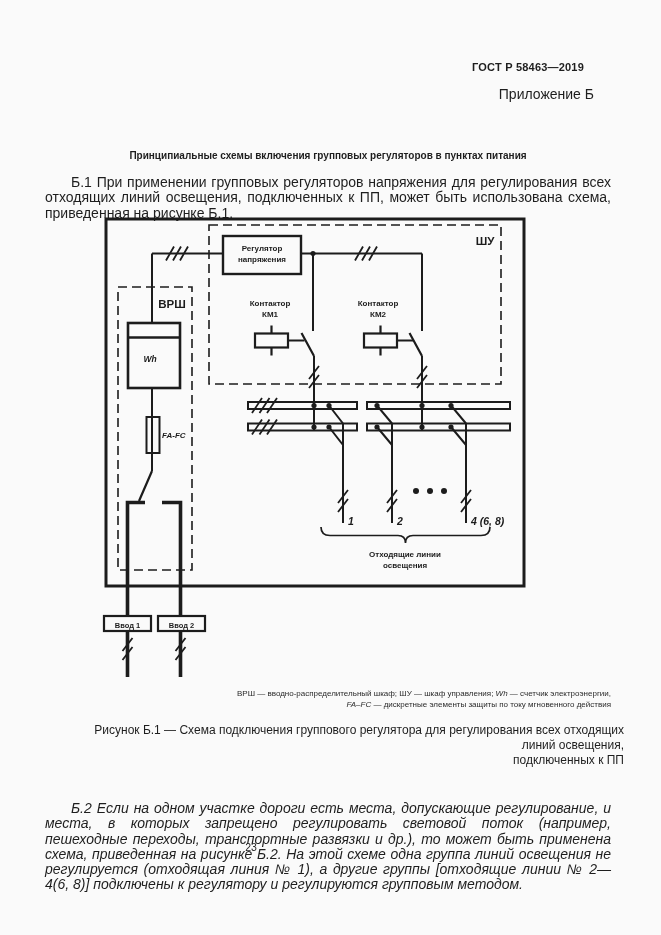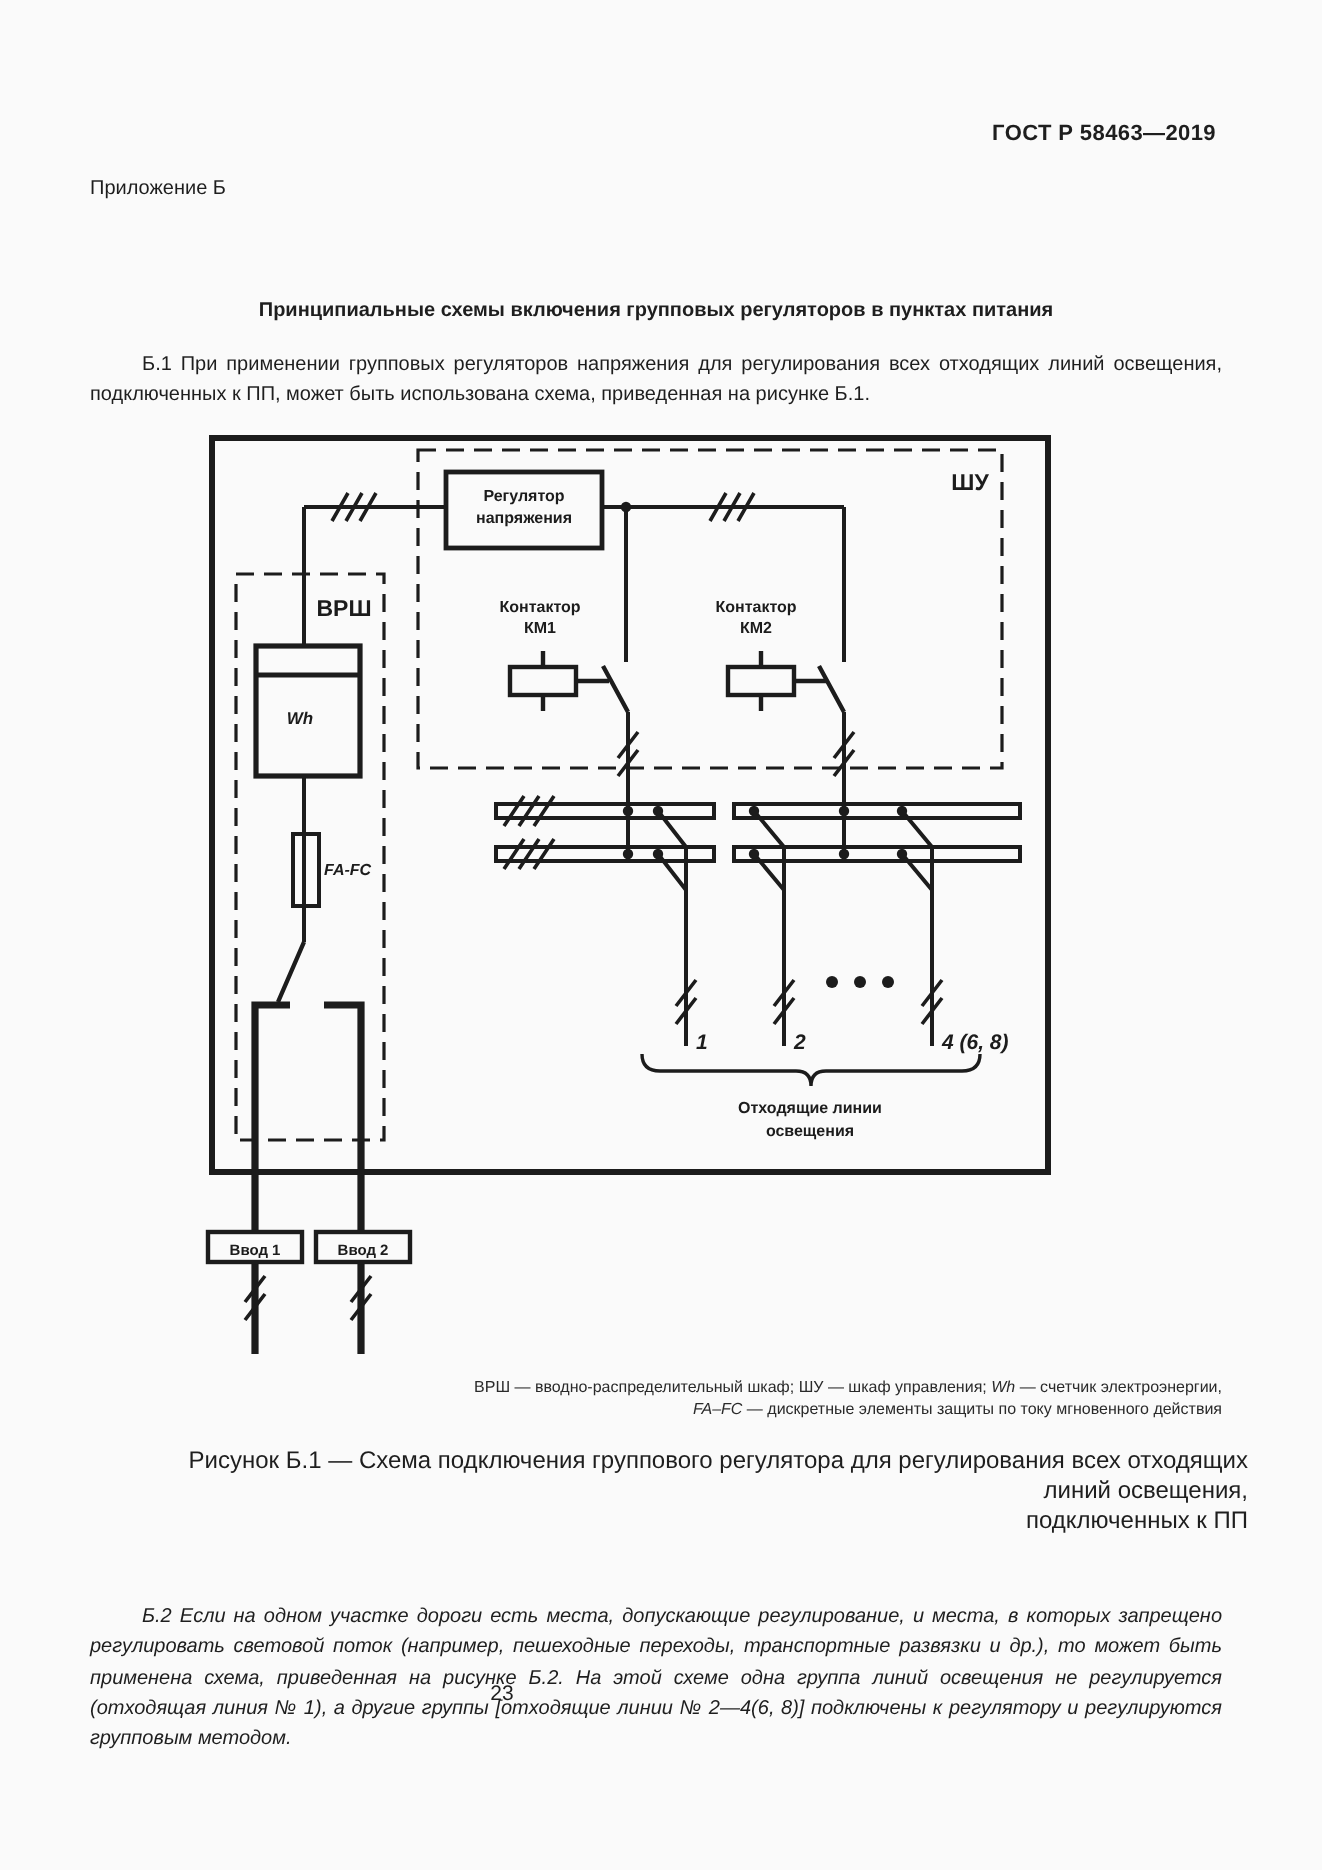--- a/index.html
+++ b/index.html
@@ -1,24 +1,24 @@
 <!DOCTYPE html>
 <html><head>
 <meta charset="utf-8">
 <style>
   html,body{margin:0;padding:0;}
   body{
     width:661px;height:935px;background:#fafafa;position:relative;overflow:hidden;
     font-family:"Liberation Sans",sans-serif;color:#1e1e1e;
   }
   .abs{position:absolute;}
-  .hdr{top:61px;left:0;width:584px;text-align:right;font-size:11px;font-weight:bold;letter-spacing:.2px;padding-left:24px;}
-  .appx{top:89px;left:45px;width:566px;text-align:left;font-size:10px;line-height:11.5px;}
+  .hdr{top:61px;left:0;width:584px;text-align:right;font-size:11px;font-weight:bold;letter-spacing:.2px;}
+  .appx{top:89px;left:28px;width:566px;text-align:right;font-size:14px;line-height:11.5px;}
   .title{top:150px;left:45px;width:566px;text-align:center;font-size:10px;font-weight:bold;}
-  .para{left:45px;width:566px;font-size:10px;line-height:15.3px;text-align:justify;text-indent:26px;}
+  .para{left:45px;width:566px;font-size:14px;line-height:15.3px;text-align:justify;text-indent:26px;}
   .b1{top:175px;}
   .b2{top:801px;font-style:italic;}
   .legend{top:689px;left:45px;width:566px;text-align:right;font-size:8px;line-height:10.6px;color:#2a2a2a;}
   .figcap{top:723px;left:58px;width:566px;text-align:right;font-size:12px;line-height:15px;}
   .pnum{top:841px;left:8px;width:486px;text-align:center;font-size:10.5px;}
   .diag{left:100px;top:212px;width:430px;height:470px;}
   
   .ln{stroke:#1c1c1c;fill:none;}
   .w2{stroke-width:2;}
   .w22{stroke-width:2.2;}

